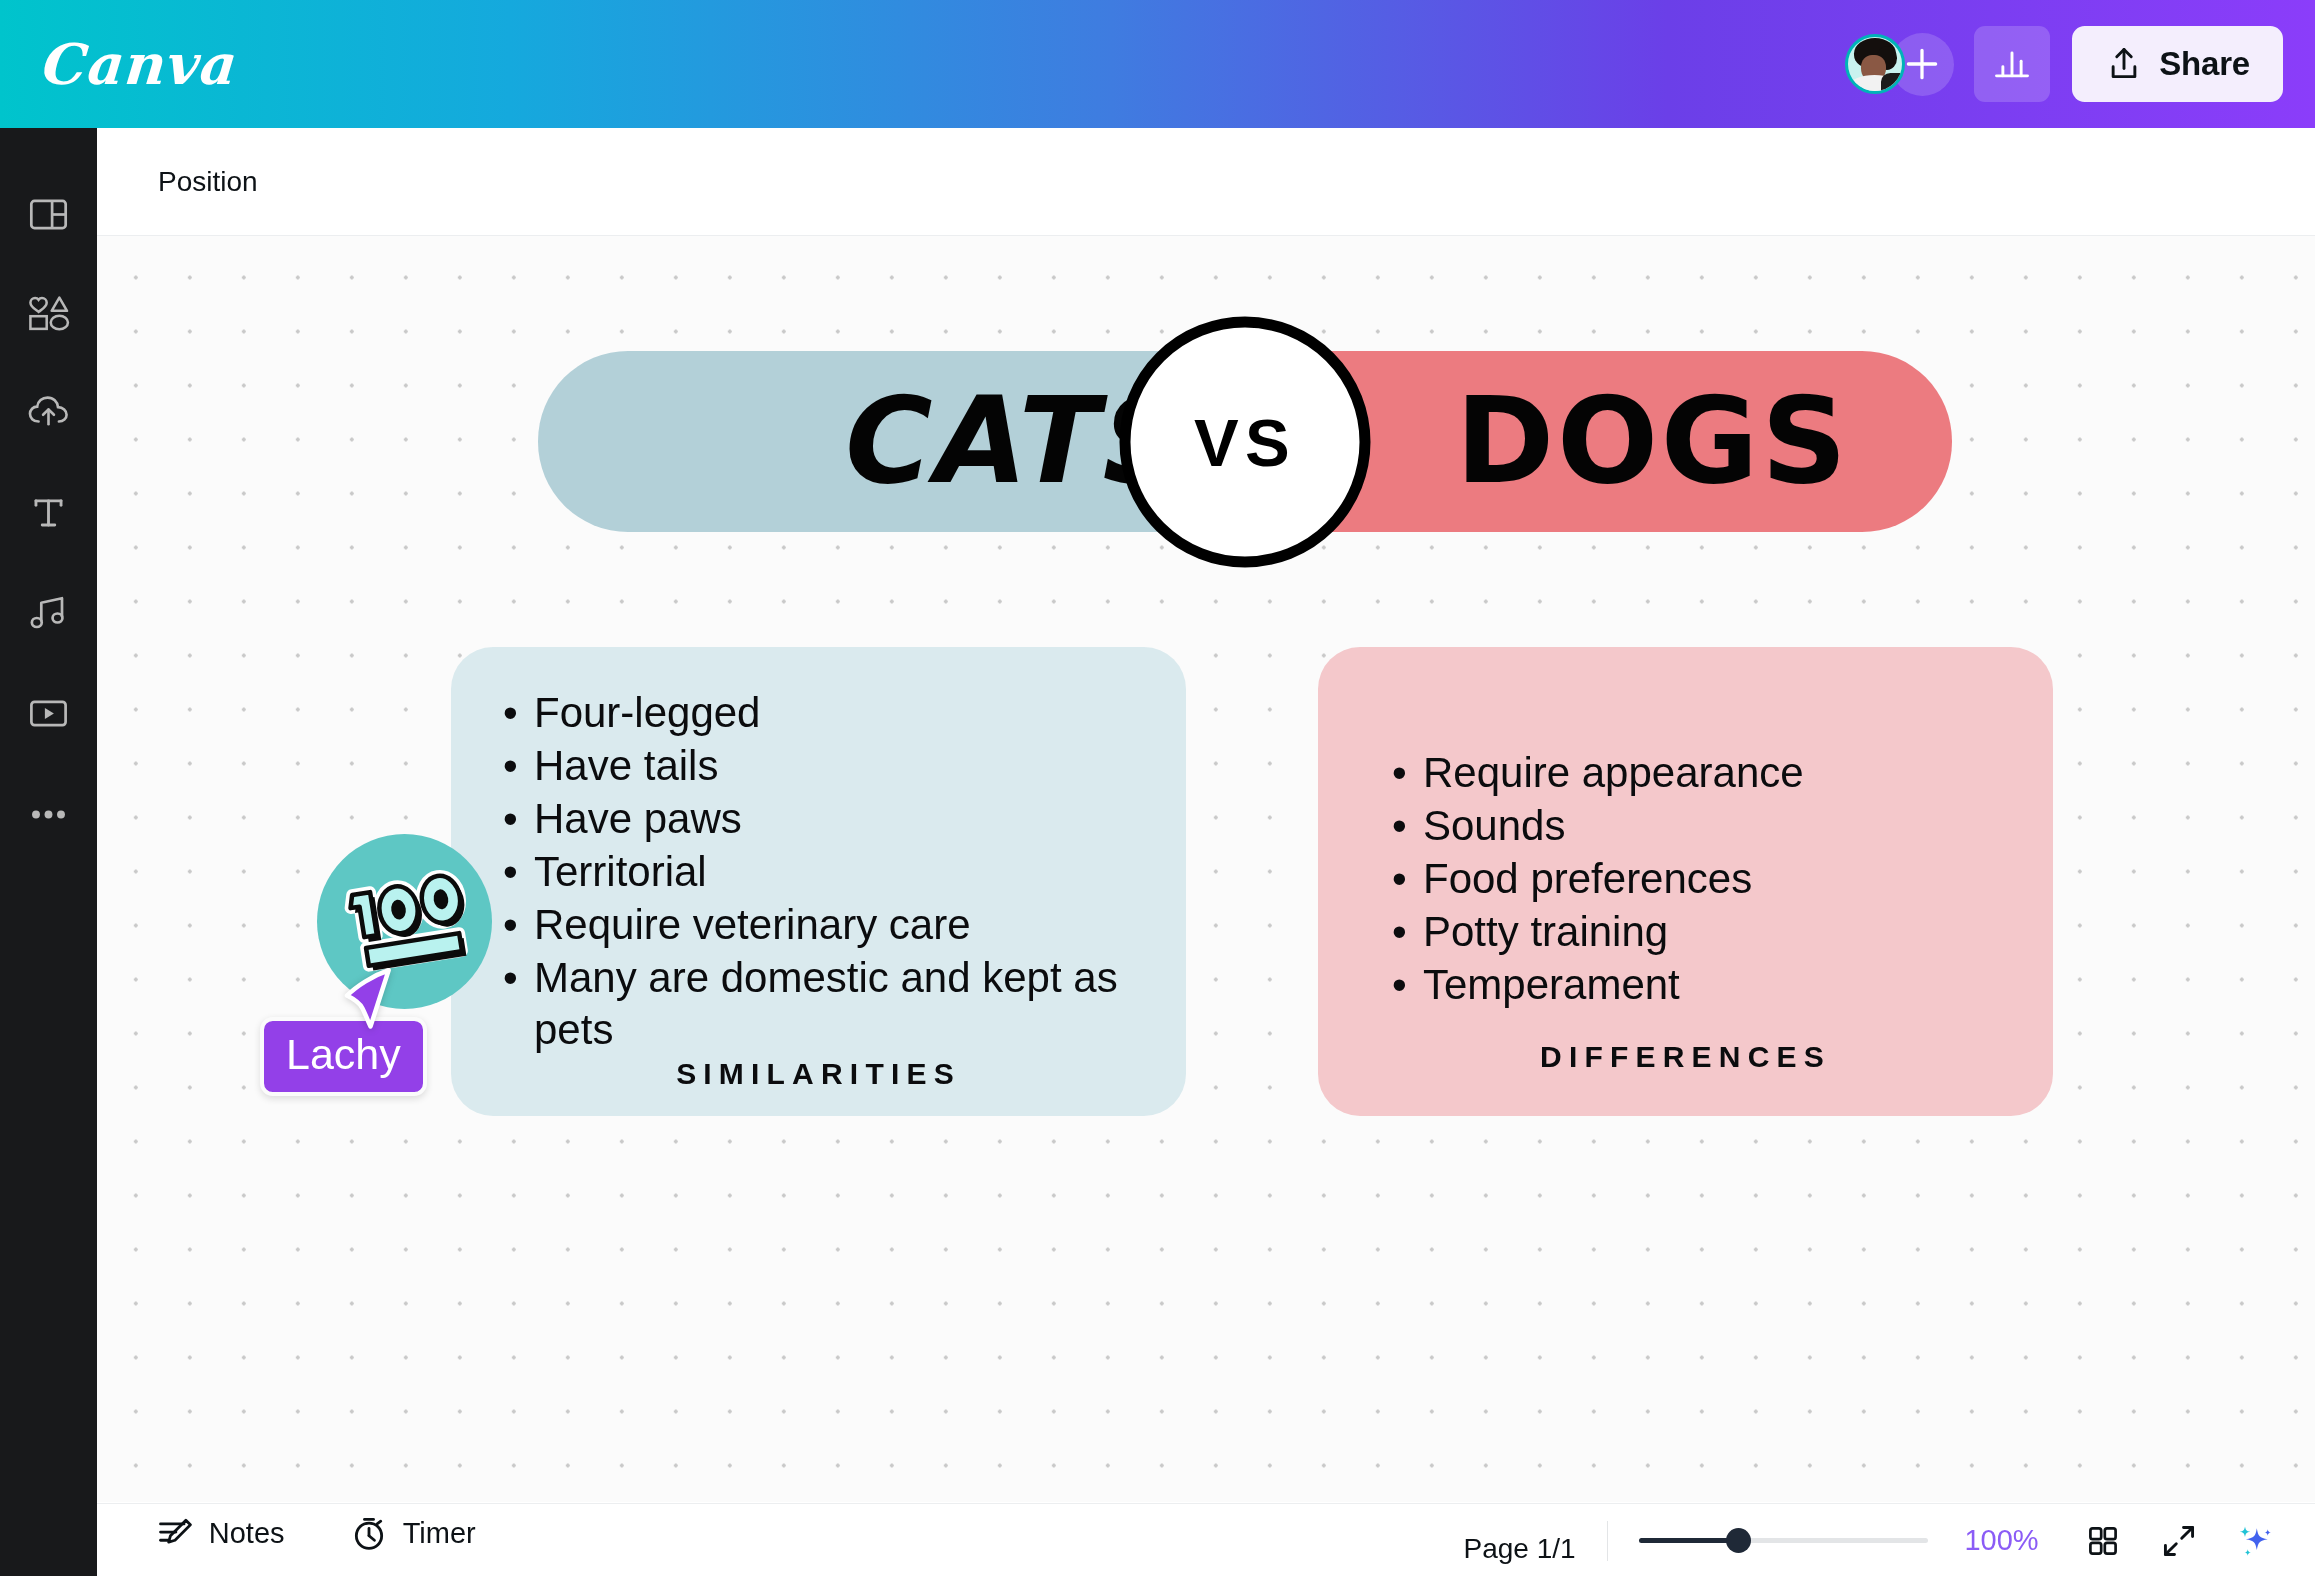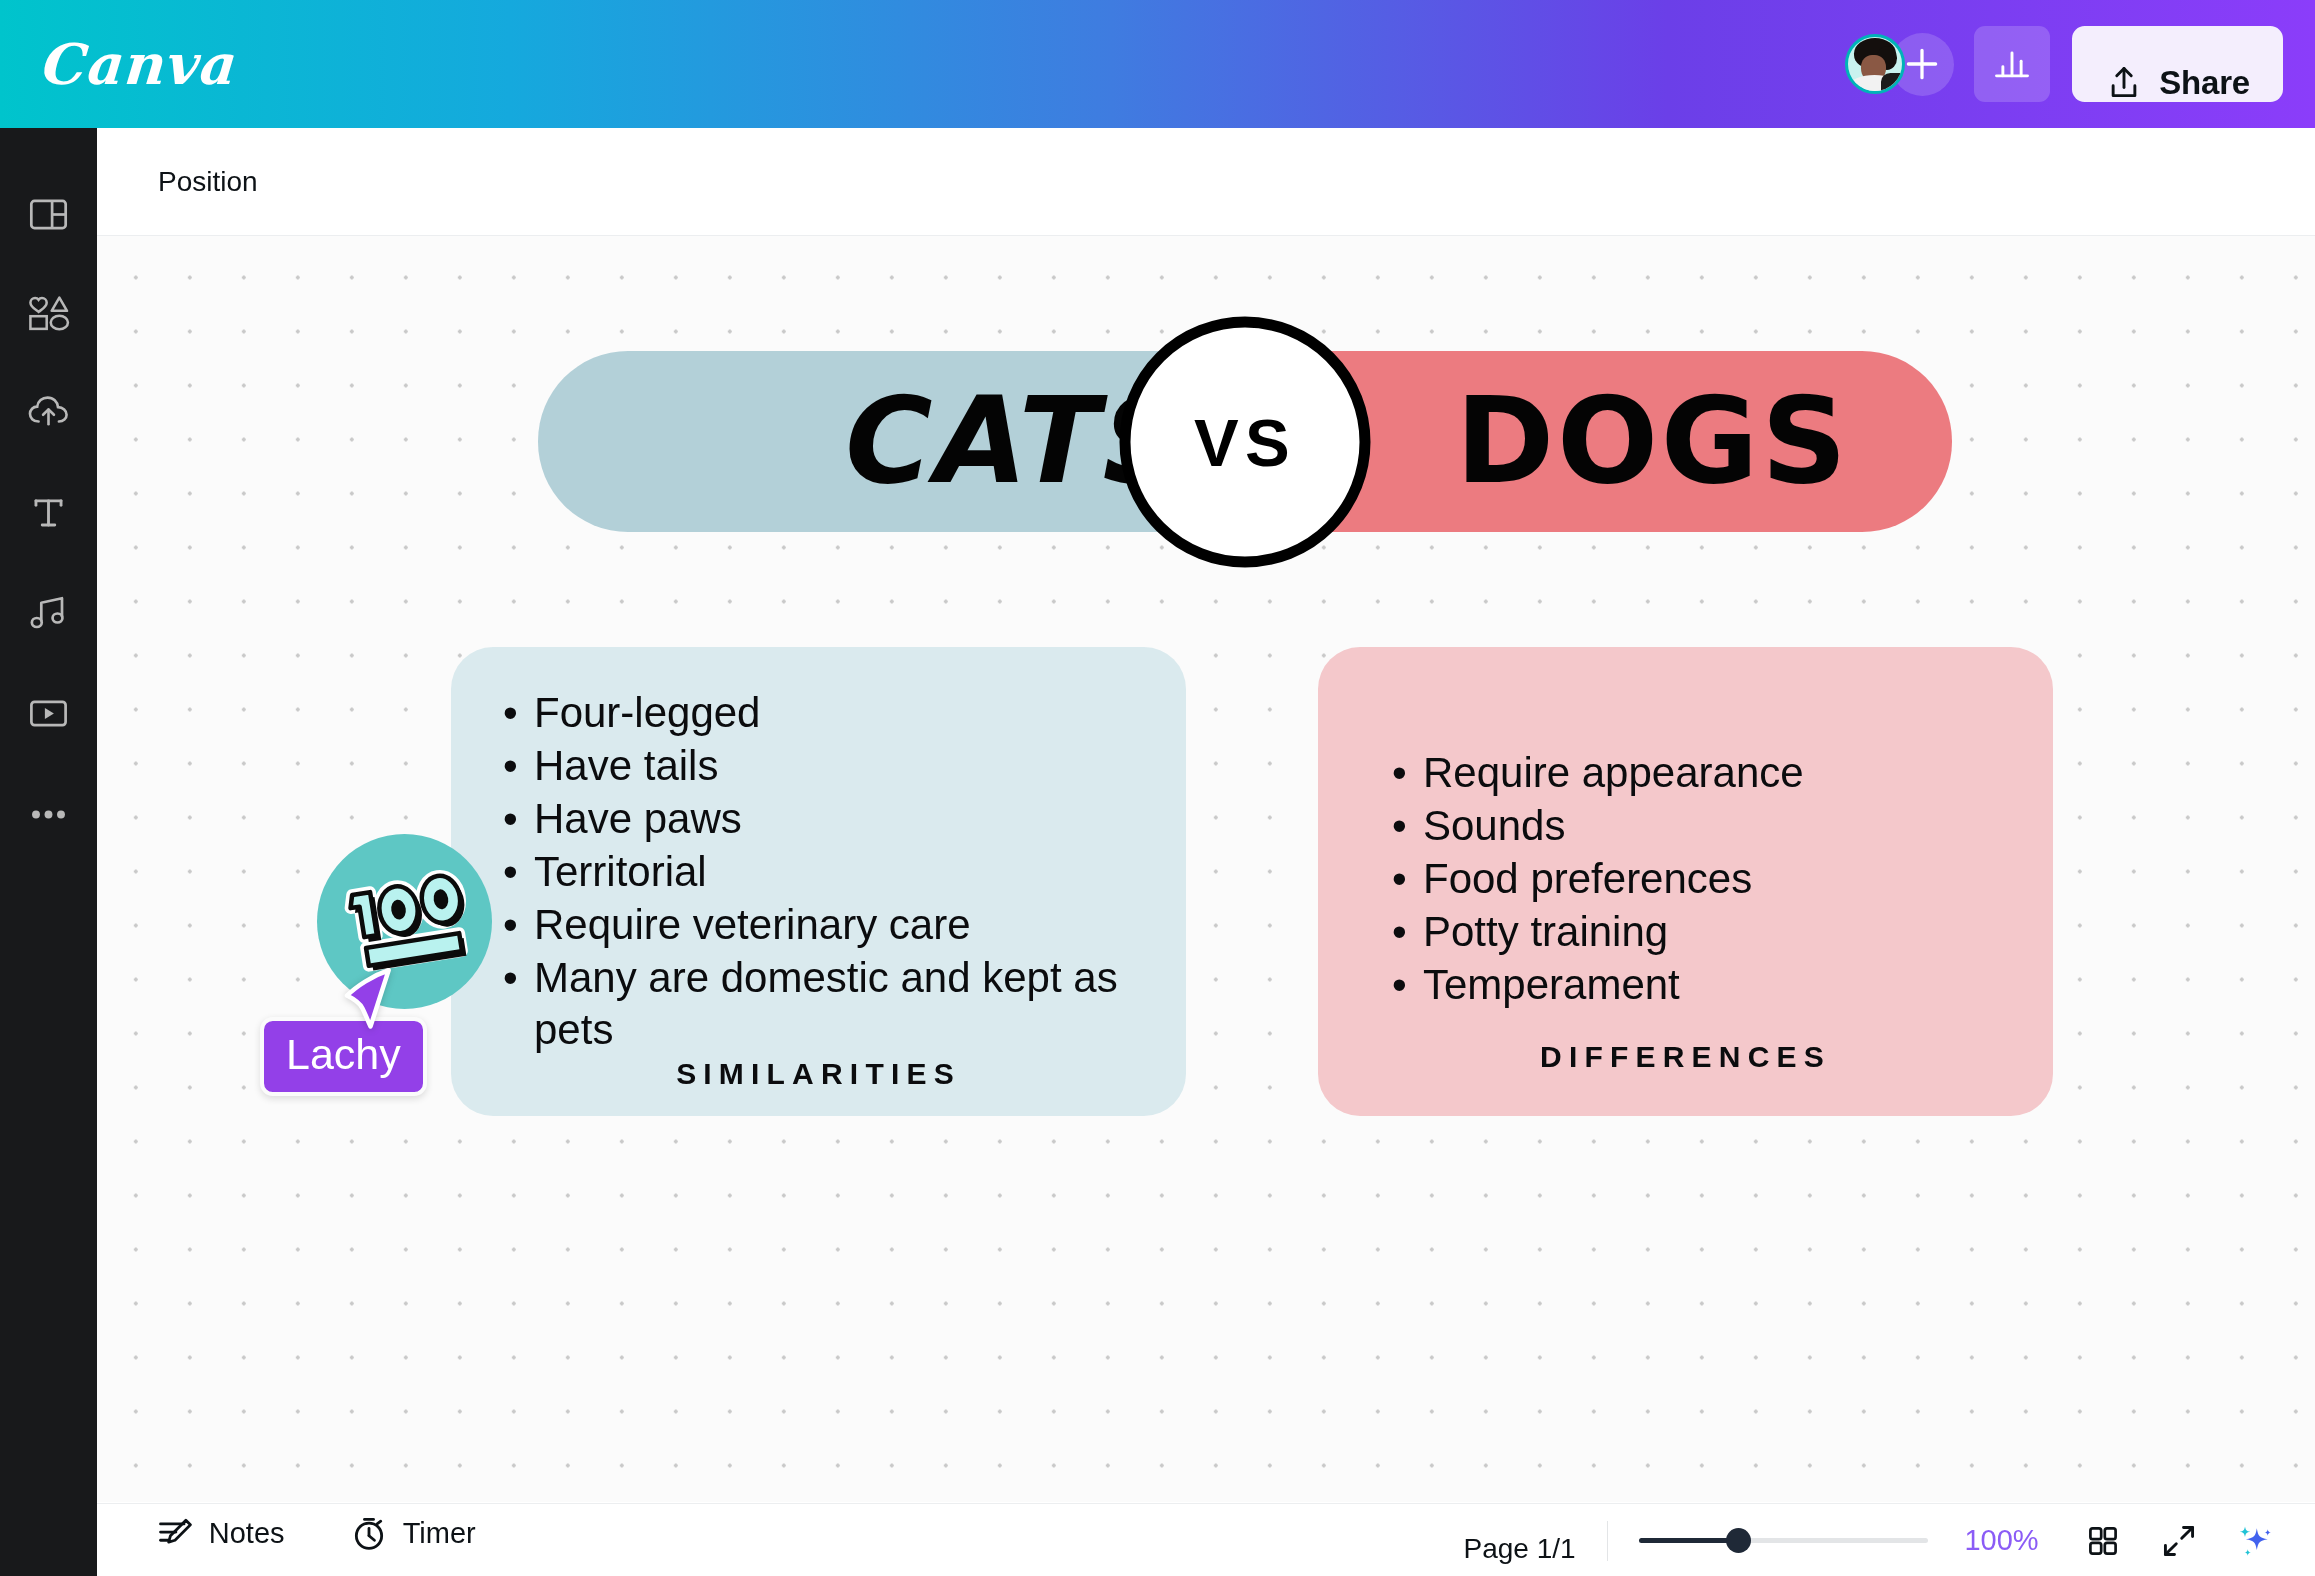--- a/index.html
+++ b/index.html
@@ -75,21 +75,21 @@
     cursor: pointer;
   }
   .plus-btn svg { display: block; }
   .icon-btn {
     width: 76px; height: 76px; border-radius: 11px;
     background: rgba(255,255,255,0.18);
     display: flex; align-items: center; justify-content: center;
     margin-left: 20px; cursor: pointer;
   }
   .share-btn {
-    display: flex; align-items: flex-end; gap: 16.3px;
+    display: flex; align-items: center; gap: 16.3px;
     height: 76px; padding: 0 33px;
     background: #f4eefd; border-radius: 12.7px;
     margin-left: 22px; cursor: pointer;
   }
   .share-btn .label {
     font-size: 33px; font-weight: 700; color: #0d1216;
     letter-spacing: -0.2px;
   }
 
   

